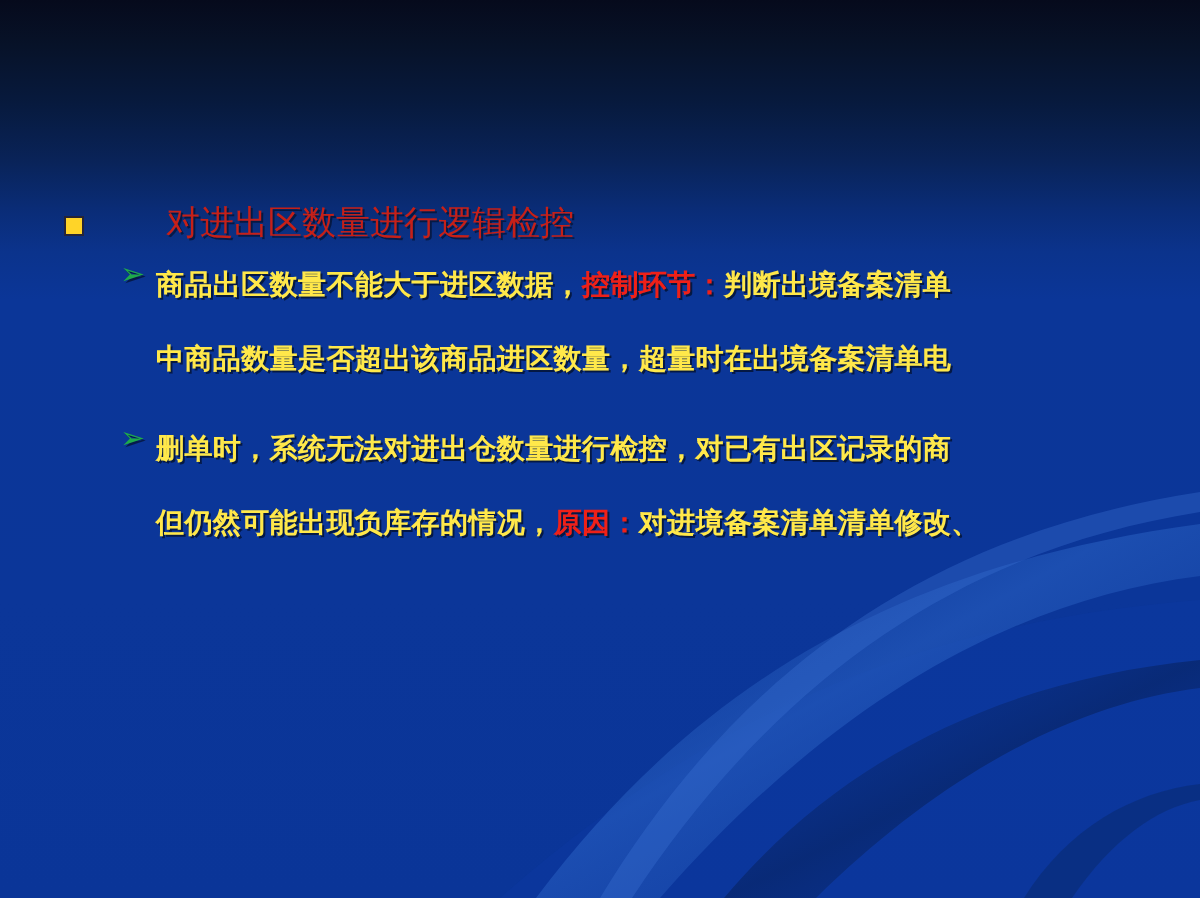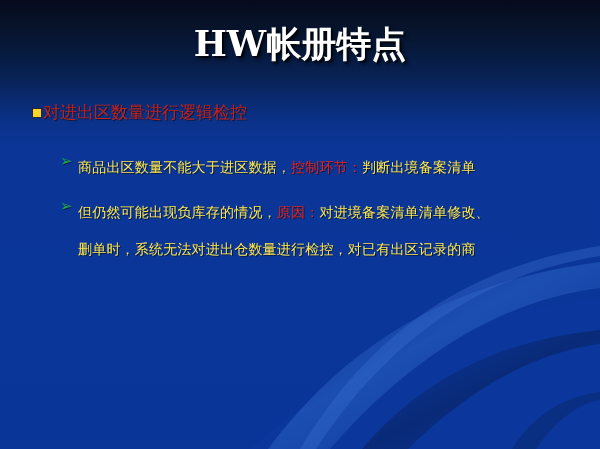--- a/index.html
+++ b/index.html
@@ -61,22 +61,22 @@
   
   .content {
     position: absolute;
     top: 101px;
     left: 0;
     width: 600px;
   }
 
   .lvl1 {
     position: relative;
-    padding-left: 43px;
-    margin-bottom: 24px;
+    padding-left: 83px;
+    margin-bottom: 0;
     height: 24px;
   }
   .lvl1-marker {
     position: absolute;
     left: 33px;
     top: 8px;
     width: 8px;
     height: 8px;
     background: #ffd428;
     box-shadow: 0 0 0 1px rgba(60,30,0,0.55);
@@ -99,21 +99,21 @@
     position: absolute;
     left: 60px;
     top: 2px;
     font-size: 15px;
     line-height: 20px;
     color: #1faa4b;
     text-shadow: 1px 1px 0 rgba(0,0,0,0.5);
   }
   .para {
     font-family: "DejaVu Serif", "Liberation Serif", serif;
-    font-weight: normal;
+    font-weight: bold;
     font-size: 14px;
     line-height: 37px;
     color: #ffe84a;
     text-shadow: 1px 1px 0 rgba(0,0,0,0.55);
     letter-spacing: 0.2px;
   }
   .para .hl {
     color: #ef2018;
     text-shadow: 1px 1px 0 rgba(0,0,0,0.55);
   }
@@ -140,40 +140,38 @@
         </linearGradient>
       </defs>
       <path d="M600,300 C470,310 360,352 250,449 L600,449 Z" fill="#0c3ba4" opacity="0.38"></path>
       <path d="M600,262 C452,282 350,340 268,449 L330,449 C415,352 505,300 600,288 Z" fill="url(#sw1)"></path>
       <path d="M600,330 C500,340 420,380 362,449 L408,449 C470,388 536,352 600,344 Z" fill="url(#sw2)"></path>
       <path d="M600,246 C470,266 372,330 300,449 L316,449 C392,334 486,274 600,256 Z" fill="#3b74d4" opacity="0.35"></path>
       <path d="M600,392 C566,396 534,414 512,449 L536,449 C556,420 578,404 600,400 Z" fill="#0a2a70" opacity="0.55"></path>
     </svg>
   </div>
 
-  <div class="title-wrap">
-    <span class="title">HW帐册特点</span>
-  </div>
 
   <div class="content">
 
     <div class="lvl1">
       <span class="lvl1-marker"></span>
       <span class="lvl1-text">对进出区数量进行逻辑检控</span>
     </div>
 
     <div class="lvl2">
       <span class="lvl2-marker">➢</span>
       <div class="para">
         <span class="line"><span>商品出区数量不能大于进区数据，</span><span class="hl">控制环节：</span><span>判断出境备案清单</span></span>
+        <span class="line"><span>中商品数量是否超出该商品进区数量，超量时在出境备案清单电</span></span>
       </div>
     </div>
 
     <div class="lvl2 gap">
       <span class="lvl2-marker">➢</span>
       <div class="para">
+        <span class="line"><span>删单时，系统无法对进出仓数量进行检控，对已有出区记录的商</span></span>
         <span class="line"><span>但仍然可能出现负库存的情况，</span><span class="hl">原因：</span><span>对进境备案清单清单修改、</span></span>
-        <span class="line"><span>删单时，系统无法对进出仓数量进行检控，对已有出区记录的商</span></span>
       </div>
     </div>
 
   </div>
 </div>
 
 </body></html>

